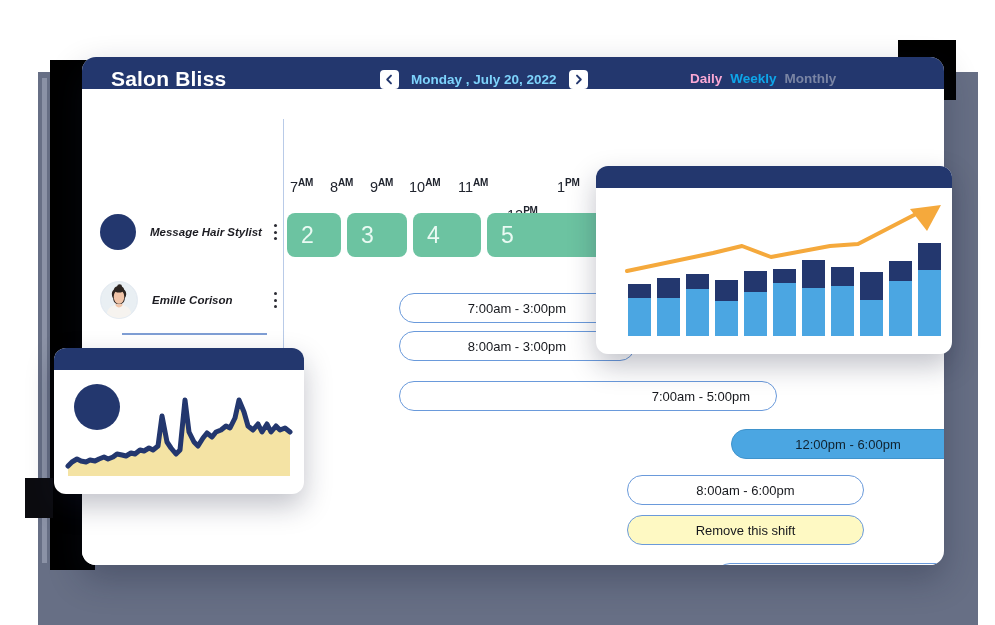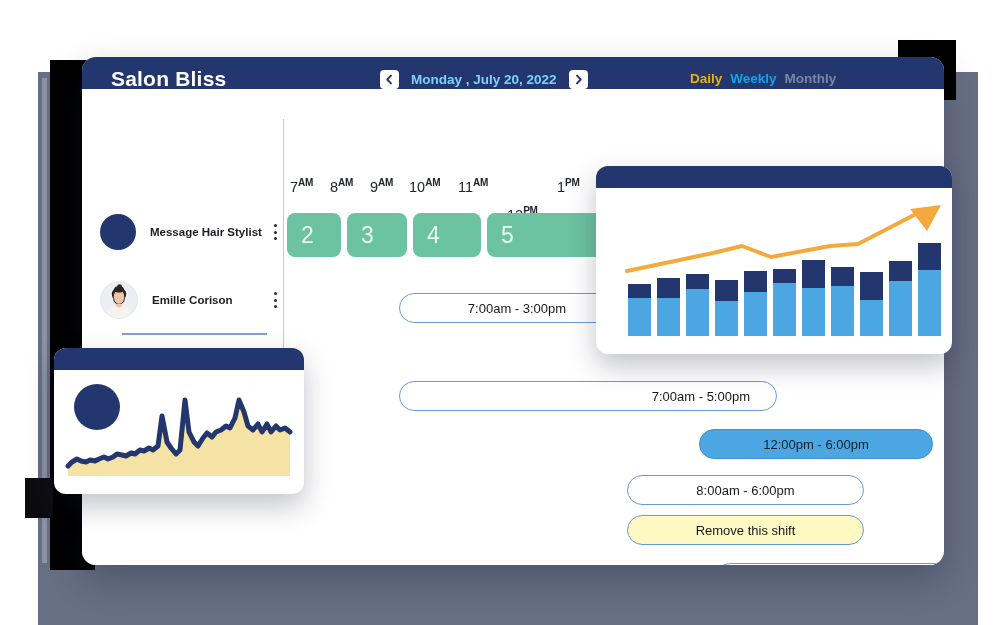--- a/index.html
+++ b/index.html
@@ -56,36 +56,36 @@
   }
   .navbtn svg{display:block;}
   .date-label{
     font-size:13.5px;font-weight:bold;color:#7dd3fc;white-space:nowrap;
   }
   .viewtabs{
     position:absolute;left:608px;top:14px;
     display:flex;align-items:baseline;gap:8px;
     font-size:13.5px;font-weight:bold;
   }
-  .vt-active{color:#eab308;}
+  .vt-active{color:#f9a8d4;}
   .vt-mid{color:#0ea5e9;}
   .vt-dim{color:#7a85a4;}
 
   
   .sidebar{
     position:absolute;left:0;top:48px;width:201px;height:460px;
     background:#fff;
   }
   .side-divider{
     position:absolute;left:201px;top:62px;width:1px;height:352px;
     background:#b9cbe8;
   }
   .staff-row{
     position:absolute;left:18px;width:183px;height:40px;
-    display:flex;align-items:center;cursor:pointer;
+    display:flex;align-items:center;cursor:pointer;font-style:italic;
   }
   .avatar{
     width:36px;height:36px;border-radius:50%;flex:0 0 36px;
     overflow:hidden;position:relative;background:#23376e;
   }
   .avatar.photo{background:#dfe7ef;border:1px solid #e6ecf2;}
   .staff-name{
     margin-left:14px;font-size:11.5px;font-weight:bold;color:#1c1c22;
     white-space:nowrap;
   }
@@ -257,22 +257,23 @@
         <div class="tick" style="left:549px;"><span>7</span><sup>PM</sup></div>
         <div class="tick" style="left:595px;"><span>8</span><sup>PM</sup></div>
       </div>
 
       <div class="greenbar" style="left:4px;top:108px;width:54px;">2</div>
       <div class="greenbar" style="left:64px;top:108px;width:60px;">3</div>
       <div class="greenbar" style="left:130px;top:108px;width:68px;">4</div>
       <div class="greenbar" style="left:204px;top:108px;width:158px;">5</div>
 
       <div class="pill" style="left:116px;top:188px;width:236px;">7:00am - 3:00pm</div>
+      <div class="pill" style="left:116px;top:226px;width:236px;">8:00am - 3:00pm</div>
       <div class="pill rt" style="left:116px;top:276px;width:378px;">7:00am - 5:00pm</div>
-      <div class="pill filled" style="left:416px;top:324px;width:234px;">12:00pm - 6:00pm</div>
+      <div class="pill filled" style="left:448px;top:324px;width:234px;">12:00pm - 6:00pm</div>
       <div class="pill" style="left:344px;top:370px;width:237px;">8:00am - 6:00pm</div>
       <div class="pill peach" style="left:344px;top:410px;width:237px;">Remove this shift</div>
       <div class="pill" style="left:432px;top:458px;width:239px;">12:00am - 8:00pm</div>
     </div>
   </div>
 
   <div class="float-card bar-card">
     <div class="fc-head"></div>
     <div class="fc-body">
       <svg width="356" height="166" viewBox="0 0 356 166" aria-hidden="true">

